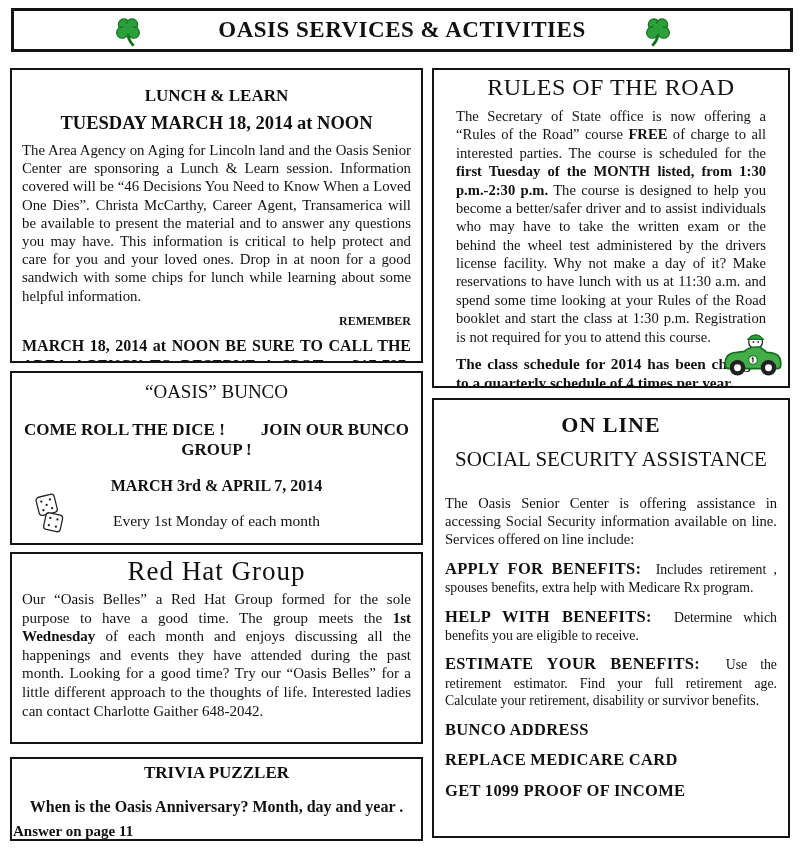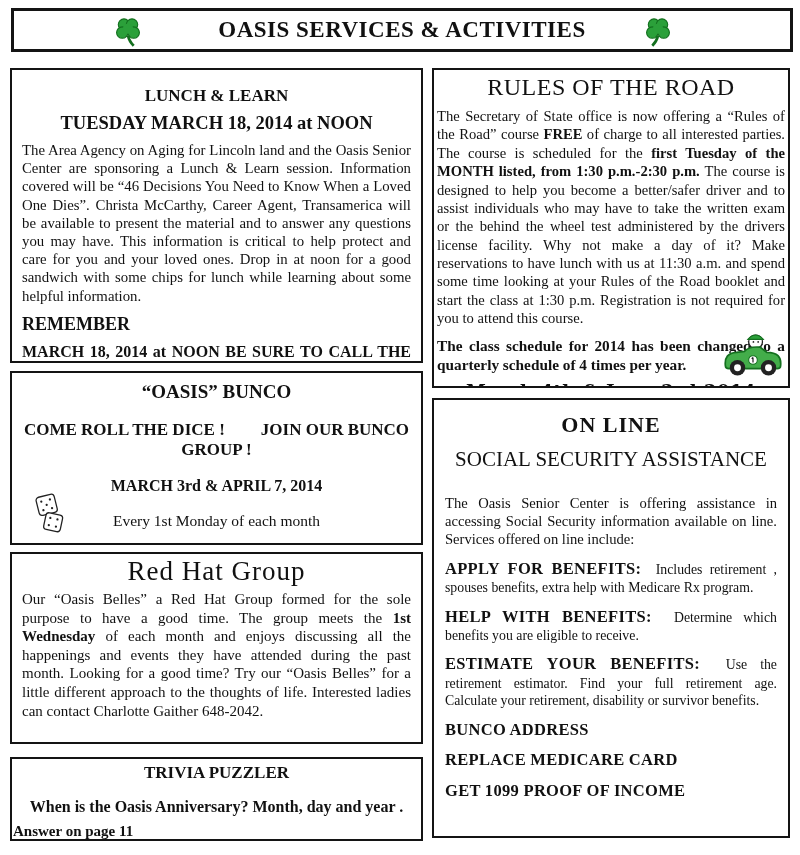--- a/index.html
+++ b/index.html
@@ -25,39 +25,39 @@
   .shamrock.right { right:118px; }
 
   
   .col-left  { left:10px;  width:413px; }
   .col-right { left:432px; width:358px; }
 
   #box-lunch   { top:68px;  height:295px; padding:16px 10px; }
   #box-bunco   { top:371px; height:174px; padding:4px 10px; }
   #box-redhat  { top:552px; height:192px; padding:2px 10px; }
   #box-trivia  { top:757px; height:84px;  padding:4px 1px; }
-  #box-rules   { top:68px;  height:320px; padding:4px 3px; }
+  #box-rules   { top:68px;  height:320px; padding:4px 22px; }
   #box-ss      { top:398px; height:440px; padding:6px 11px; }
 
   .t-center { text-align:center; }
   .just { text-align:justify; }
 
   .h-bold-17 { font-size:17px; font-weight:bold; text-align:center; }
   .h-serif-24 { font-size:24px; font-weight:normal; text-align:center; letter-spacing:0.5px; }
   .h-serif-27 { font-size:27px; font-weight:normal; text-align:center; letter-spacing:1px; }
 
   .body-15 { font-size:14.8px; line-height:1.23; }
 
   #box-lunch .date-line { font-size:18.5px; font-weight:bold; text-align:center; margin-top:7px; }
   #box-lunch .body-15 { margin-top:7px; }
-  #box-lunch .remember { font-size:18px; font-weight:bold; text-align:left; margin-top:9px; }
+  #box-lunch .remember { font-size:12px; font-weight:bold; text-align:right; margin-top:9px; }
   #box-lunch .cta { font-size:16px; font-weight:bold; margin-top:7px; line-height:1.25; }
 
   #box-bunco div { margin-top:17px; }
-  #box-bunco .bn-title { font-size:19px; font-weight:bold; margin-top:4px; }
+  #box-bunco .bn-title { font-size:19px; font-weight:normal; margin-top:4px; }
   #box-bunco .bn-call  { font-size:17px; font-weight:bold; }
   #box-bunco .bn-call .gap { display:inline-block; width:36px; }
   #box-bunco .bn-dates { font-size:16px; font-weight:bold; }
   #box-bunco .bn-line  { font-size:15.5px; }
   .dice { position:absolute; left:20px; bottom:4px; }
 
   #box-redhat .rh-body { margin-top:3px; font-size:15px; line-height:1.24; }
   #box-redhat .rh-invite { font-size:16px; font-weight:bold; text-align:center; margin-top:9px; }
 
   #box-trivia .tv-question { font-size:16px; font-weight:bold; text-align:center; margin-top:15px; }

